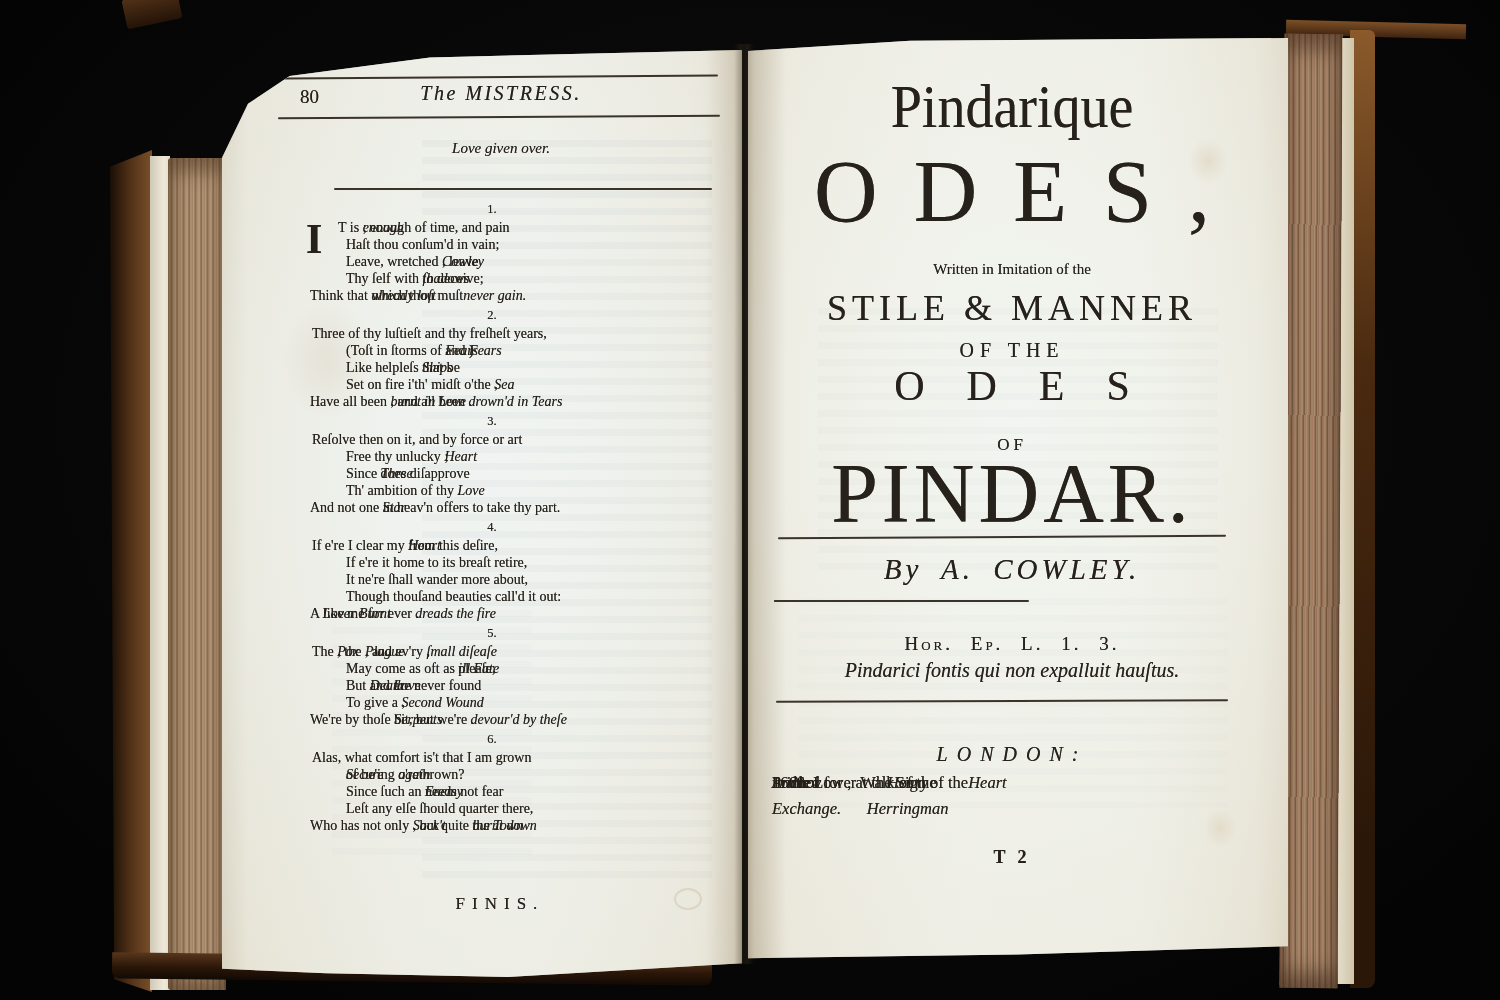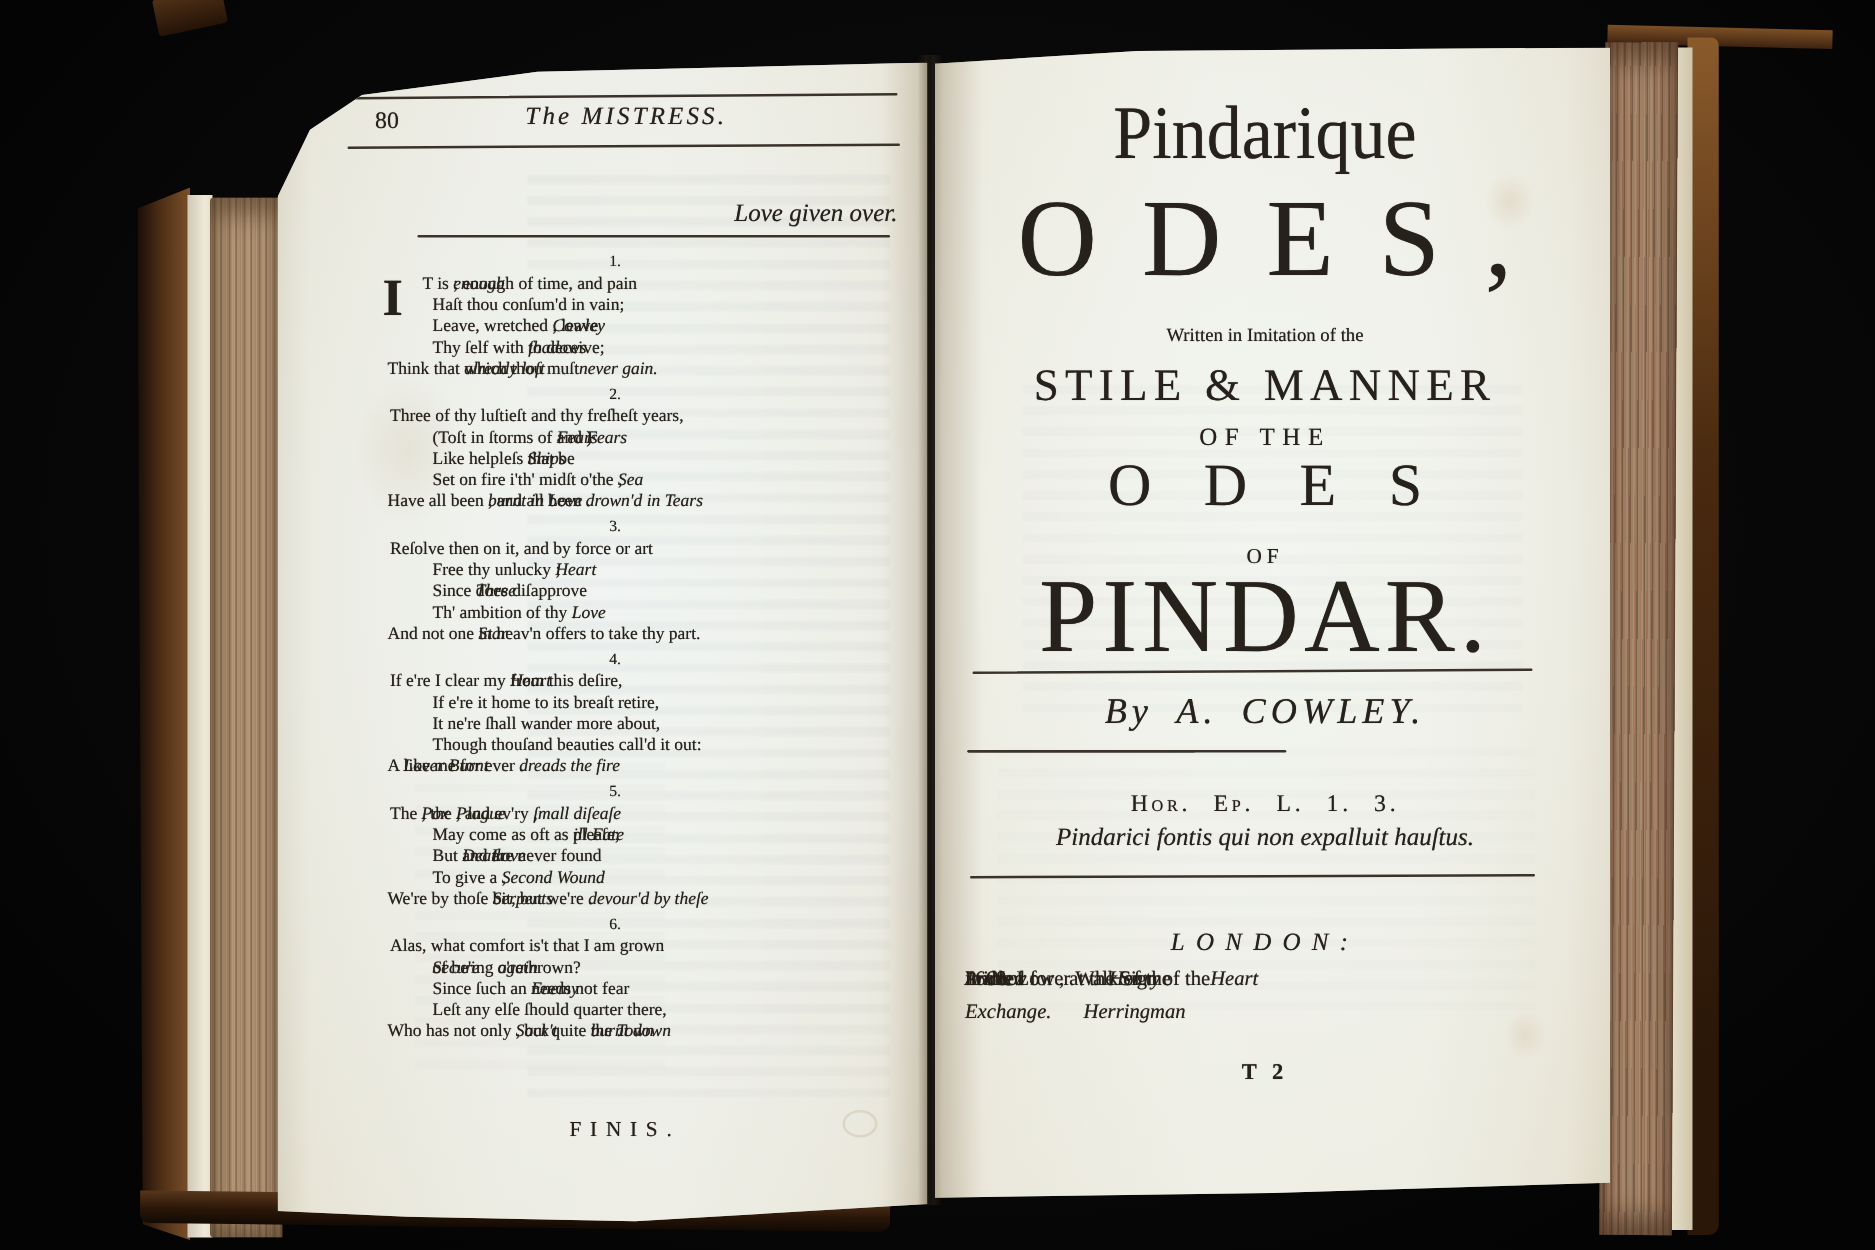--- a/index.html
+++ b/index.html
@@ -57,42 +57,42 @@
     background:repeating-linear-gradient(180deg, rgba(108,118,134,.10) 0 7px, rgba(108,118,134,0) 7px 17px);}
   .stain{border-radius:50%;pointer-events:none;}
 
   
   .rule{background:var(--rule);height:2px;border-radius:1px;}
   .lp-rule1{left:62px;top:26px;width:434px;transform:rotate(-.4deg);}
   .lp-rule2{left:56px;top:66px;width:442px;transform:rotate(-.3deg);}
   .lp-head{left:62px;top:30px;width:434px;height:32px;}
   .lp-pagenum{left:16px;top:6px;font-size:19px;}
   .lp-title{left:0;top:2px;width:100%;text-align:center;font-style:italic;font-size:20px;letter-spacing:2.5px;}
-  .lp-poemtitle{left:62px;top:110px;width:434px;text-align:right;font-style:italic;font-size:20px;}
+  .lp-poemtitle{left:62px;top:90px;width:434px;text-align:center;font-style:italic;font-size:15px;}
   .lp-titlerule{left:112px;top:138px;width:378px;height:2px;}
   .poem{left:50px;top:148px;width:440px;font-size:14px;line-height:17px;}
   .stanza{position:relative;}
   .s-num{position:static;text-align:center;font-size:12.5px;margin:3px 0 1px;}
   .line{position:static;white-space:nowrap;}
   .it{font-style:italic;}
   .l-first{margin-left:40px;}
   .l-first-dc{margin-left:66px;}
   .l-mid{margin-left:74px;}
   .l-last{margin-left:38px;}
   .dropcap{left:34px;top:17px;font-size:42px;line-height:1;font-weight:bold;}
   .lp-finis{left:62px;top:800px;width:432px;text-align:center;font-size:17px;letter-spacing:7px;margin-top:44px;}
 
   
   .rp{left:24px;width:480px;text-align:center;line-height:1.05;}
   .rp-title1{top:40px;font-size:56px;margin-right:56px;transform:scaleY(1.08);}
   .rp-title2{top:108px;font-size:88px;letter-spacing:36px;text-indent:36px;}
   .rp-sub{top:224px;font-size:15px;}
   .rp-stile{top:252px;font-size:36px;letter-spacing:5px;}
   .rp-ofthe{top:302px;font-size:20px;letter-spacing:6px;}
-  .rp-odes{top:326px;font-size:48px;letter-spacing:42px;text-indent:42px;}
+  .rp-odes{top:326px;font-size:42px;letter-spacing:42px;text-indent:42px;}
   .rp-of{top:398px;font-size:17px;letter-spacing:4px;}
   .rp-pindar{top:412px;font-size:84px;letter-spacing:4px;}
   .rp-rule1{left:30px;top:498px;width:448px;transform:rotate(-.3deg);}
   .rp-by{top:516px;font-size:29px;font-style:italic;letter-spacing:4px;word-spacing:8px;}
   .rp-rule2{left:26px;top:562px;width:456px;display:flex;justify-content:space-between;background:none;height:2px;}
   .rp-rule2 i{display:block;height:2px;background:var(--rule);border-radius:1px;}
   .rp-rule2 .seg1{width:56%;} .rp-rule2 .seg2{width:40%;}
   .rp-hor{top:596px;font-size:19px;font-variant:small-caps;letter-spacing:3px;word-spacing:10px;}
   .rp-epi{top:622px;font-size:20px;font-style:italic;}
   .rp-rule3{left:28px;top:662px;width:452px;transform:rotate(-.2deg);}

